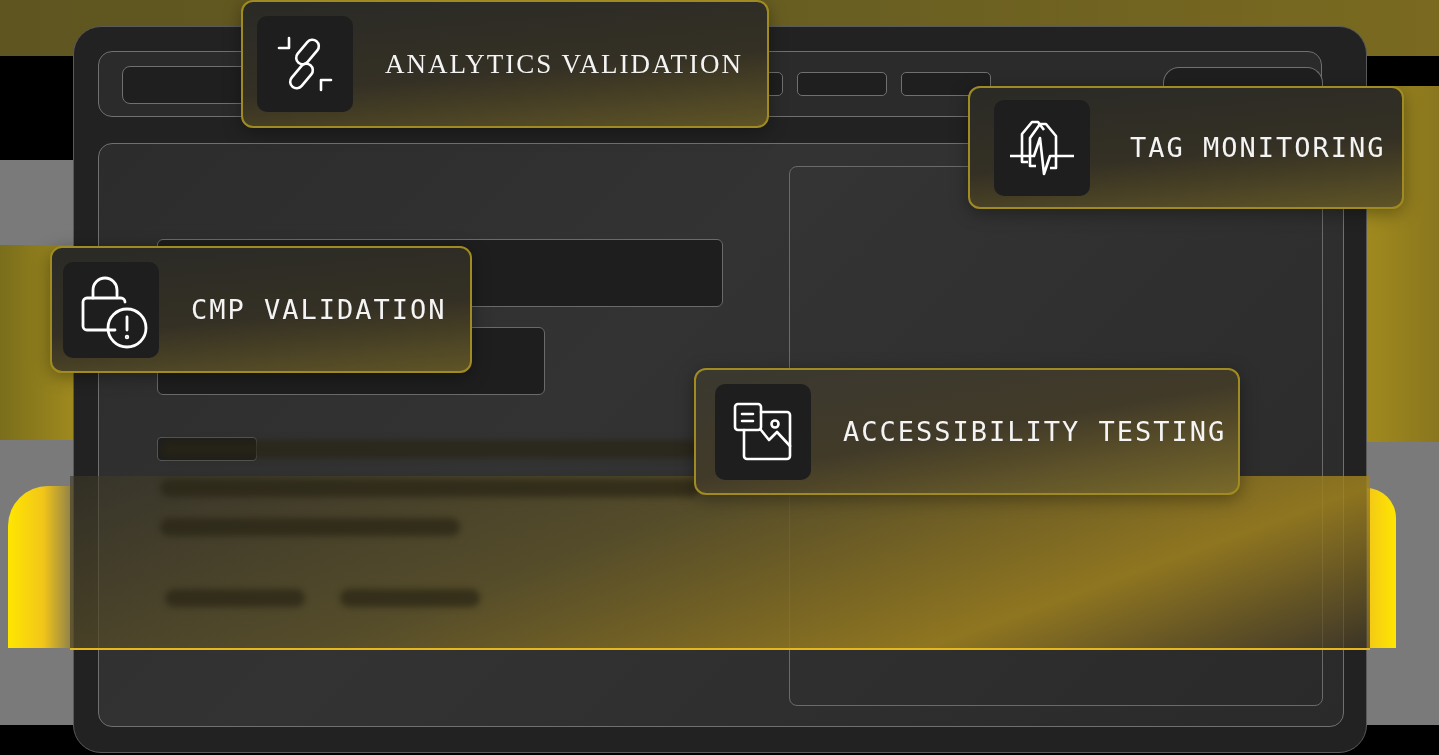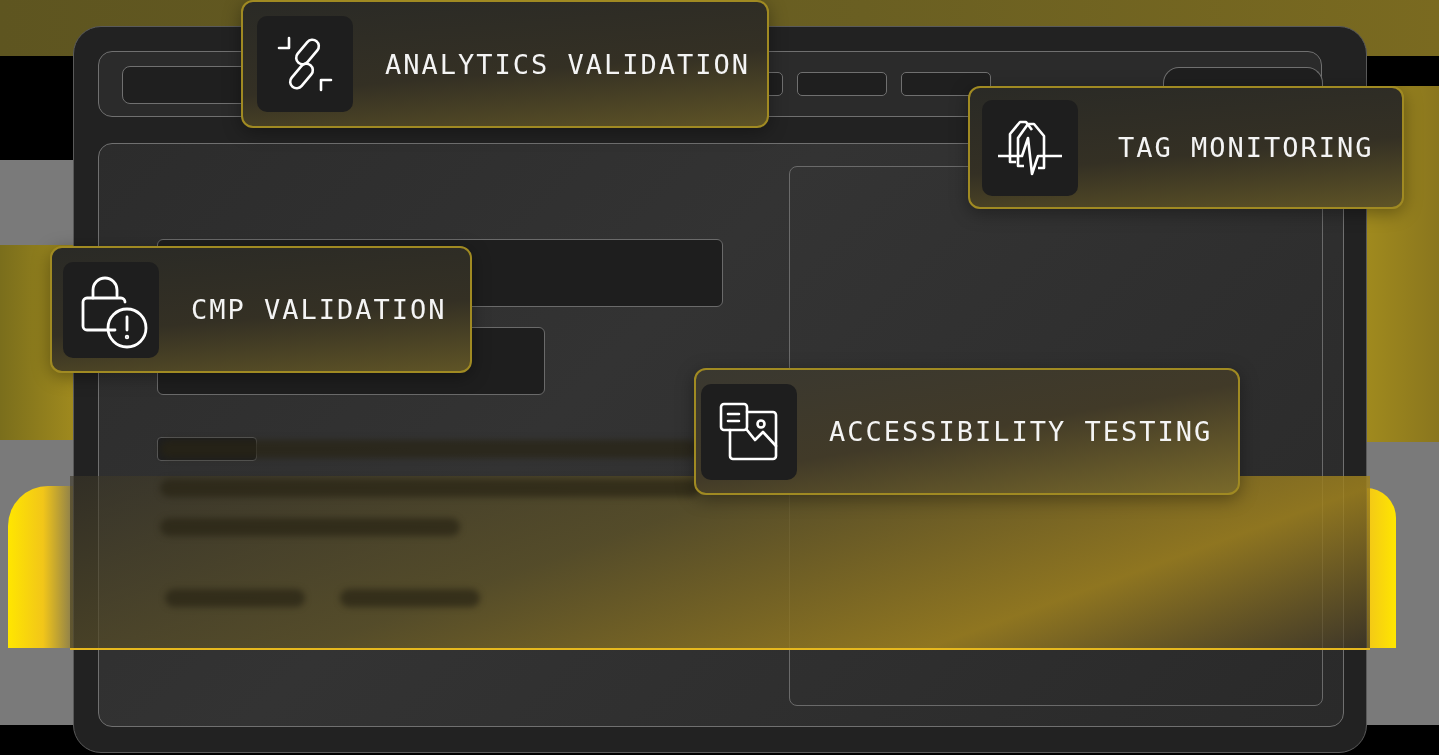--- a/index.html
+++ b/index.html
@@ -59,26 +59,26 @@
   }
   .card .iconbox {
     width:96px; height:96px; border-radius:10px; background:#1e1e1e;
     display:flex; align-items:center; justify-content:center; flex:none;
   }
   .card .label {
     color:#f4f4f4; font-size:27px; letter-spacing:2px; white-space:nowrap;
     font-family:"DejaVu Sans Mono","Liberation Mono",monospace;
   }
   .c1 { left:241px; top:0px; width:528px; height:128px; padding-left:14px; }
-  .c1 .label { margin-left:32px; }
-  .c2 { left:968px; top:86px; width:436px; height:123px; padding-left:12px; }
+  .c1 .label { margin-left:32px;font-family:Liberation Serif, serif; }
+  .c2 { left:968px; top:86px; width:436px; height:123px; padding-left:24px; }
   .c2 .label { margin-left:40px; }
   .c3 { left:50px; top:246px; width:422px; height:127px; padding-left:11px; }
   .c3 .label { margin-left:32px; }
-  .c4 { left:694px; top:368px; width:546px; height:127px; padding-left:5px; background:linear-gradient(170deg,#3a3830 0%,#413a28 50%,#7a6a2a 100%); }
+  .c4 { left:694px; top:368px; width:546px; height:127px; padding-left:19px; background:linear-gradient(170deg,#3a3830 0%,#413a28 50%,#7a6a2a 100%); }
   .c4 .label { margin-left:32px; }
 </style>
 </head>
 <body>
 
 <div class="bg-olive-top"></div>
 <div class="bg-black-left"></div>
 <div class="bg-olive-left"></div>
 <div class="bg-black-right"></div>
 <div class="bg-gold-right"></div>

